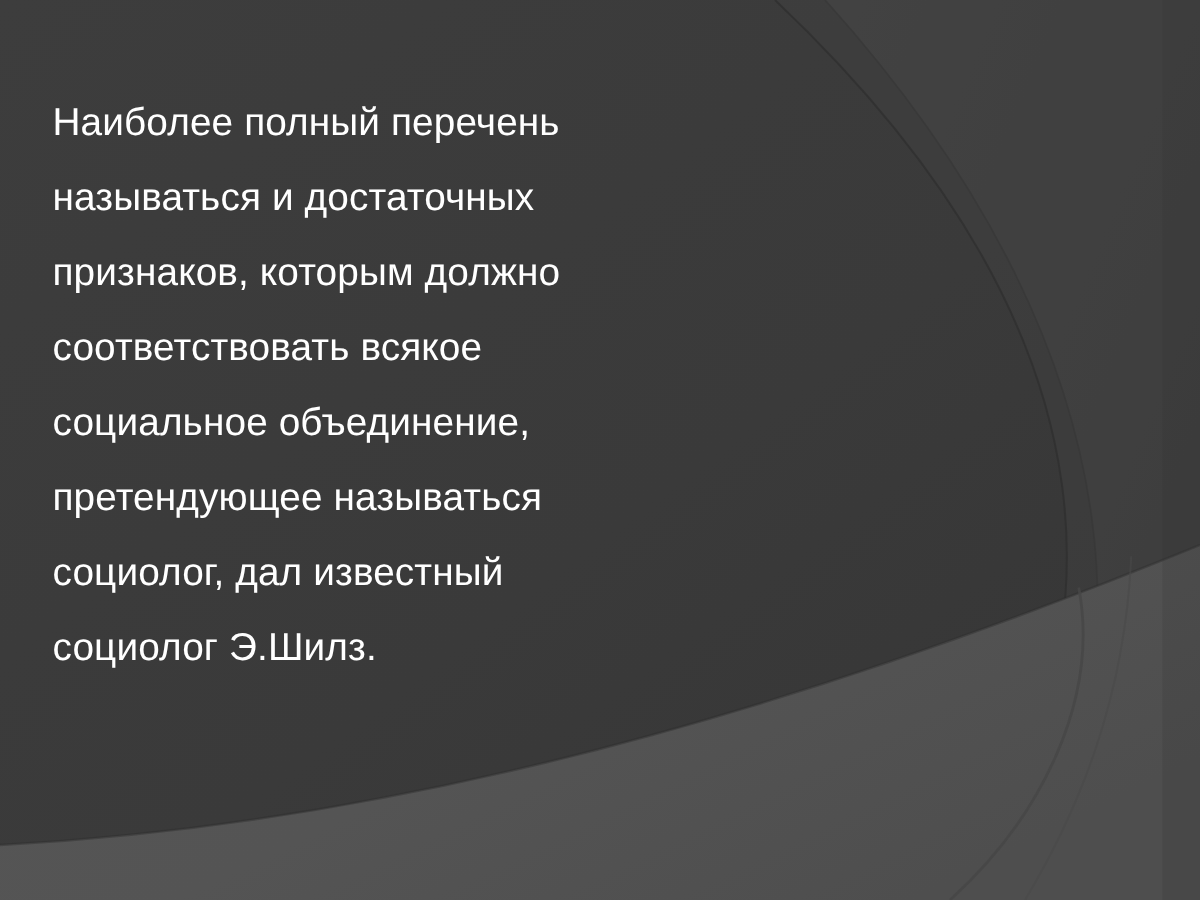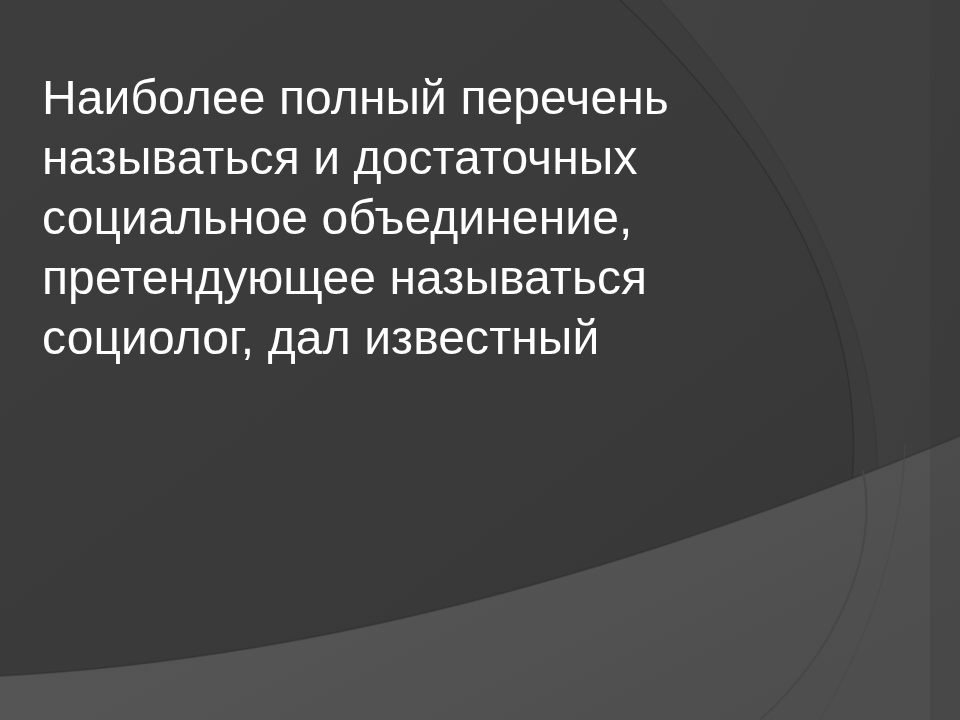--- a/index.html
+++ b/index.html
@@ -25,21 +25,21 @@
   }
   #text-block {
     position: absolute;
     left: 42px;
     top: 68px;
     width: 770px;
     z-index: 5;
   }
   .body-line {
     color: #ffffff;
-    font-size: 48px;
+    font-size: 31px;
     line-height: 60px;
     letter-spacing: 0.1px;
     white-space: pre;
     font-weight: 400;
   }
 </style>
 </head>
 <body>
 
 <div id="slide">
@@ -83,18 +83,21 @@
 
     <path d="M 863 470 C 880 560 832 655 760 720" fill="none" stroke="#464646" stroke-width="2.2" opacity="0.85"></path>
     <path d="M 905 445 C 900 560 862 650 820 720" fill="none" stroke="#4a4a4a" stroke-width="1.6" opacity="0.6"></path>
 
     <rect x="930" y="0" width="30" height="720" fill="#303030" opacity="0.18"></rect>
   </svg>
 
   <div id="text-block">
     <div class="body-line">Наиболее полный перечень</div>
     <div class="body-line">называться и достаточных</div>
+    <div class="body-line">признаков, которым должно</div>
+    <div class="body-line">соответствовать всякое</div>
     <div class="body-line">социальное объединение,</div>
     <div class="body-line">претендующее называться</div>
     <div class="body-line">социолог, дал известный</div>
+    <div class="body-line">социолог Э.Шилз.</div>
   </div>
 
 </div>
 
 </body></html>

